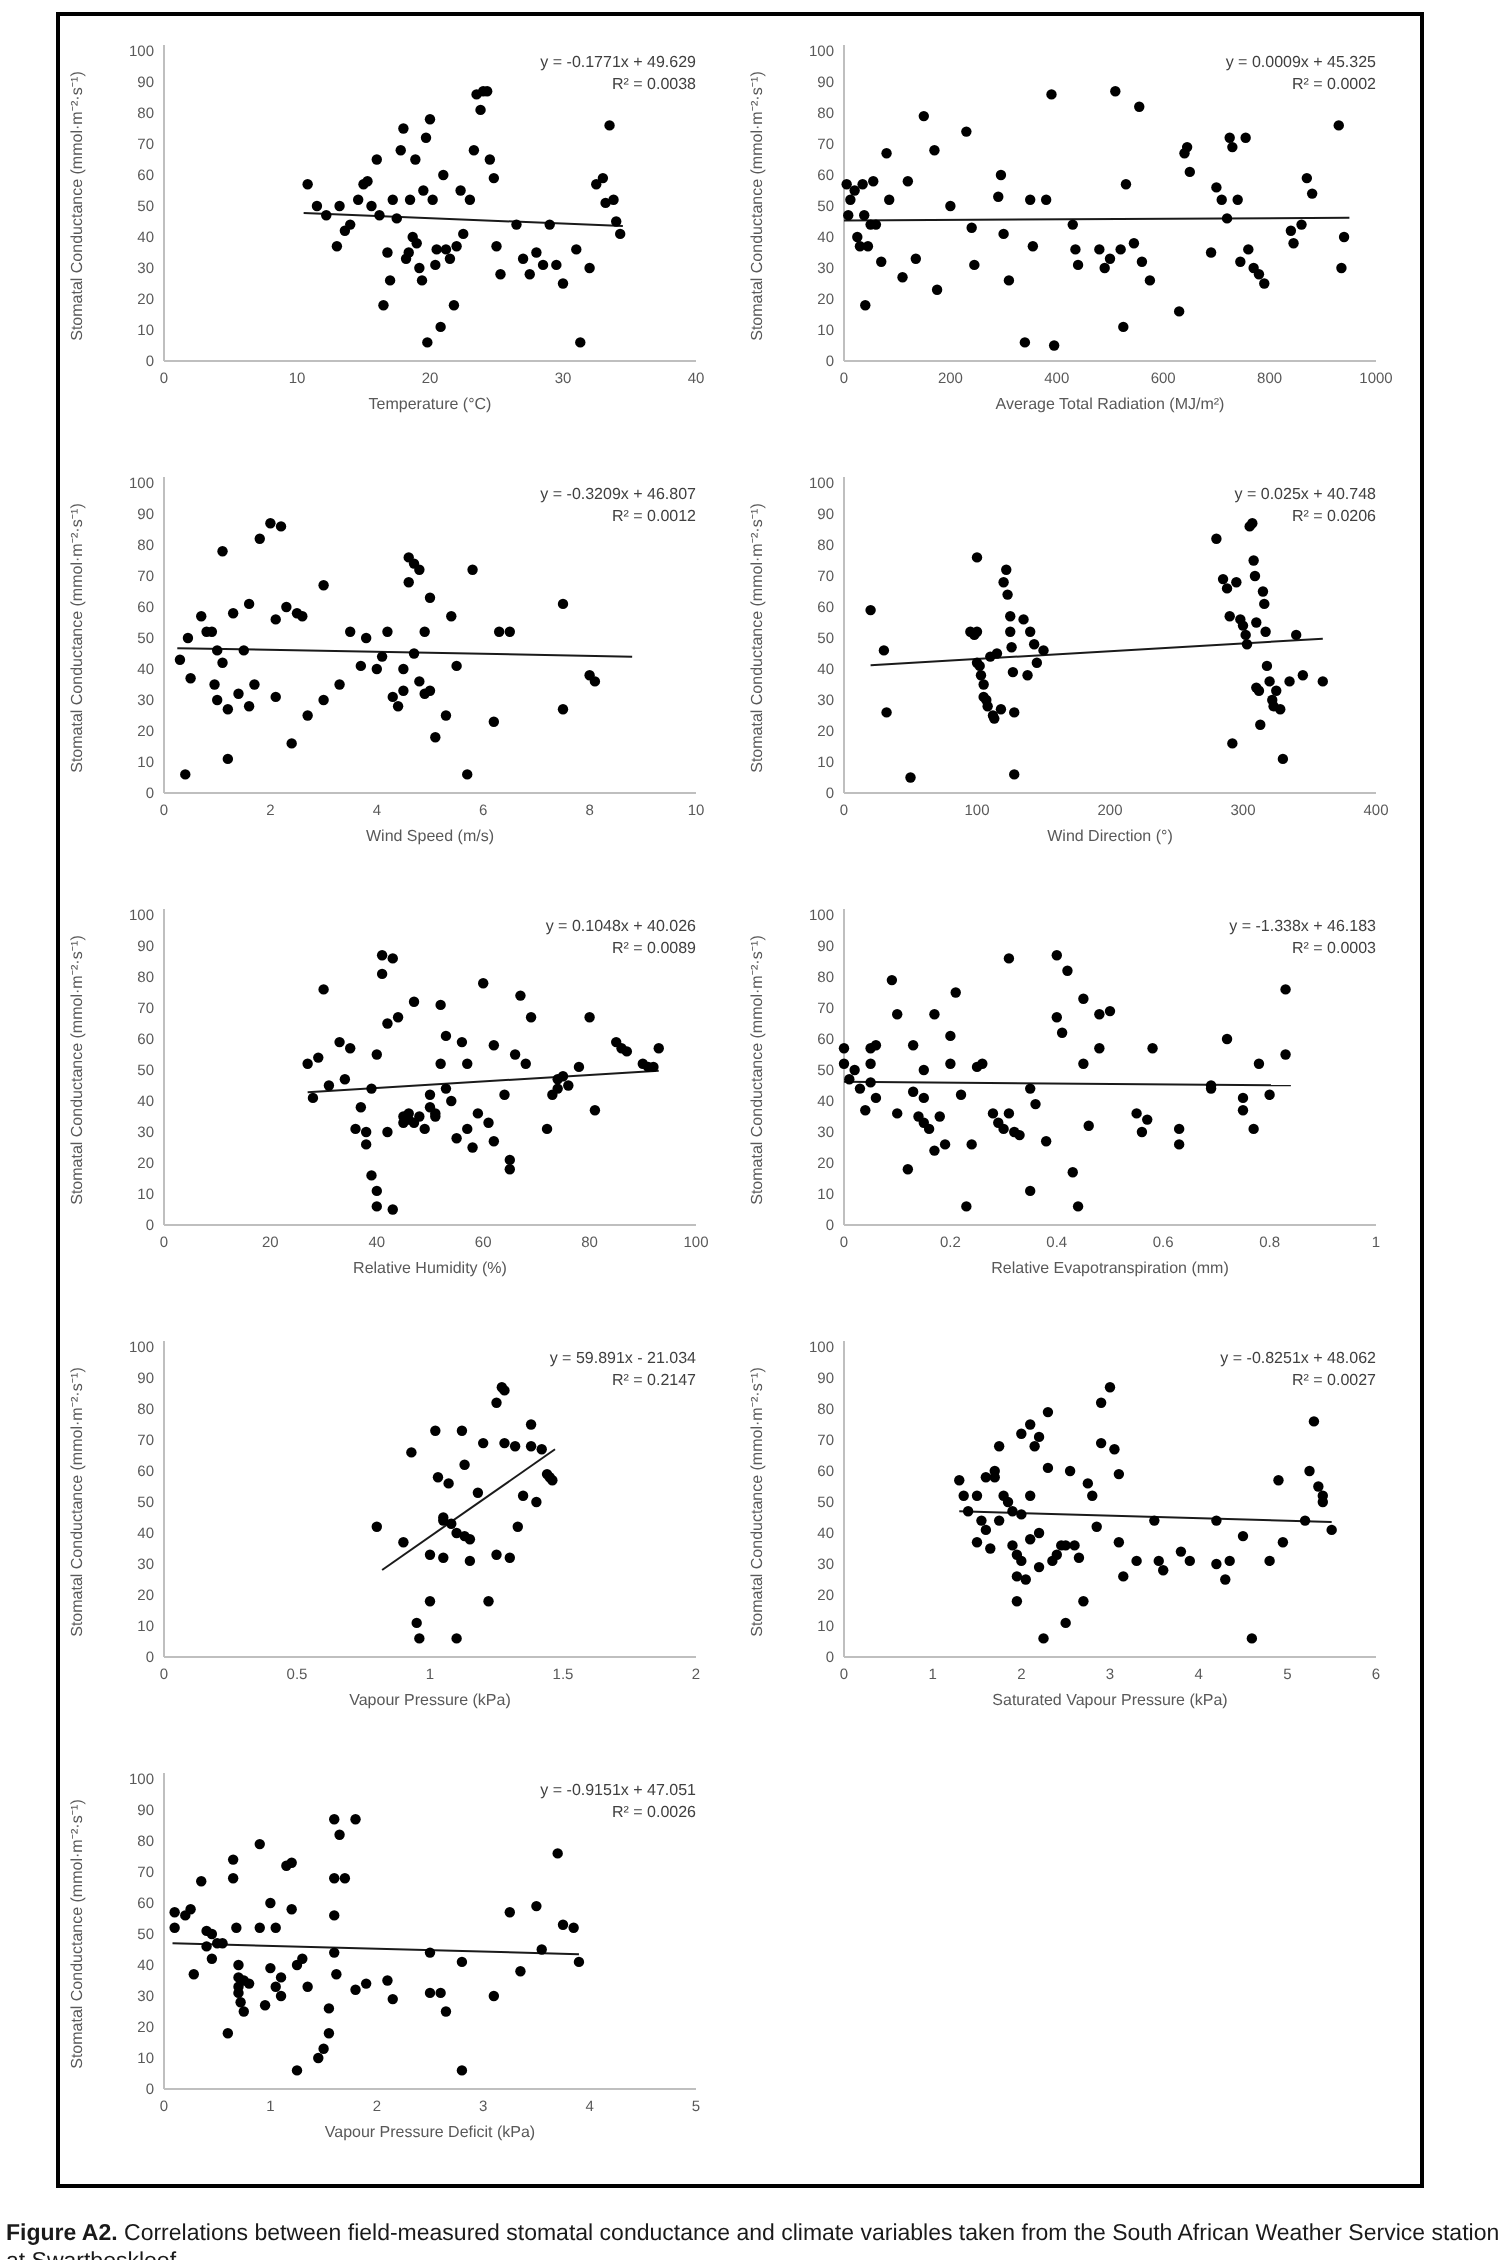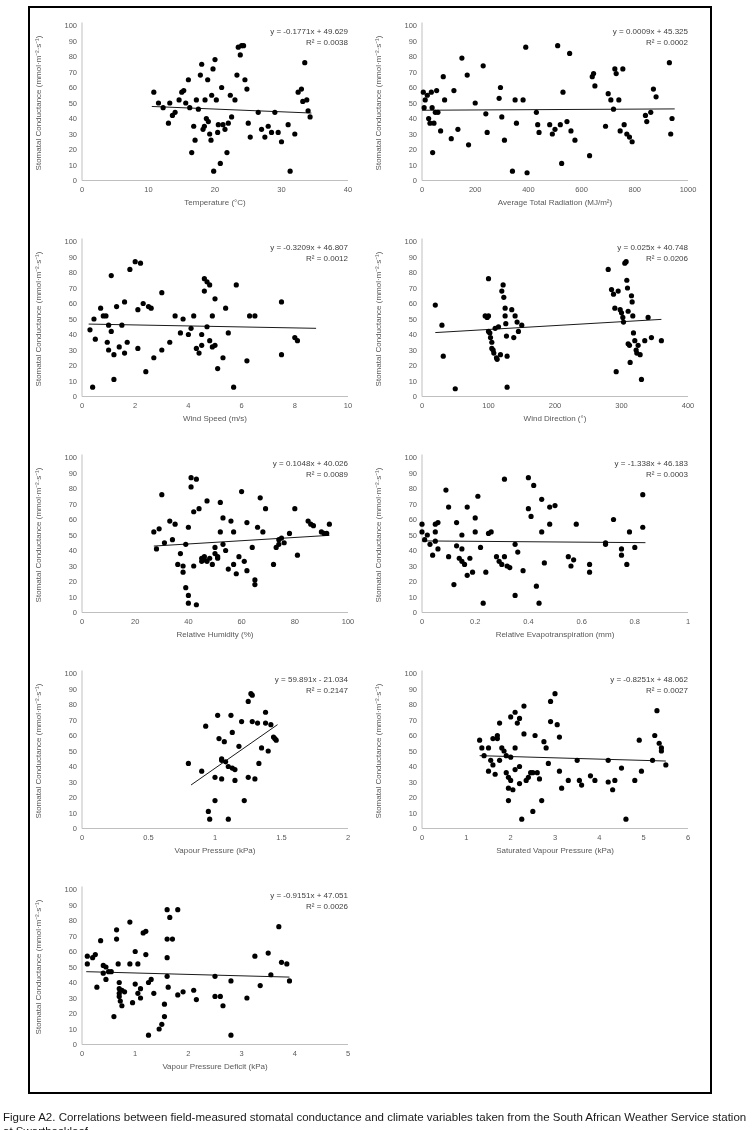--- a/index.html
+++ b/index.html
@@ -6,21 +6,21 @@
   .page{position:relative;width:756px;height:1130px;background:#ffffff;font-family:"Liberation Sans",sans-serif;overflow:hidden;}
   .figure-box{position:absolute;left:28px;top:6px;width:684px;height:1088px;border:2px solid #000;box-sizing:border-box;overflow:hidden;background:#fff;}
   .charts{display:grid;grid-template-columns:1fr 1fr;grid-auto-rows:216px;padding-top:3px;}
   .chart-cell{margin:0;padding:0;width:100%;height:100%;}
   .chart-cell svg{display:block;width:100%;height:100%;}
   svg text{font-family:"Liberation Sans",sans-serif;}
   .tick{font-size:7.5px;fill:#595959;}
   .axis-title{font-size:8px;fill:#595959;}
   .equation{font-size:8px;fill:#404040;}
   .caption{position:absolute;left:3px;top:1098px;width:750px;font-size:11.5px;line-height:1.3;color:#1a1a1a;}
-  .caption b{font-weight:normal;}
+  .caption b{font-weight:bold;}
 </style>
 </head>
 <body>
 
 <div class="page">
   <div class="figure-box">
     <div class="charts">
       <figure class="chart-cell">
           <svg viewBox="0 0 340 215">
             <line x1="52" y1="11" x2="52" y2="169" stroke="#bfbfbf" stroke-width="1"></line>

